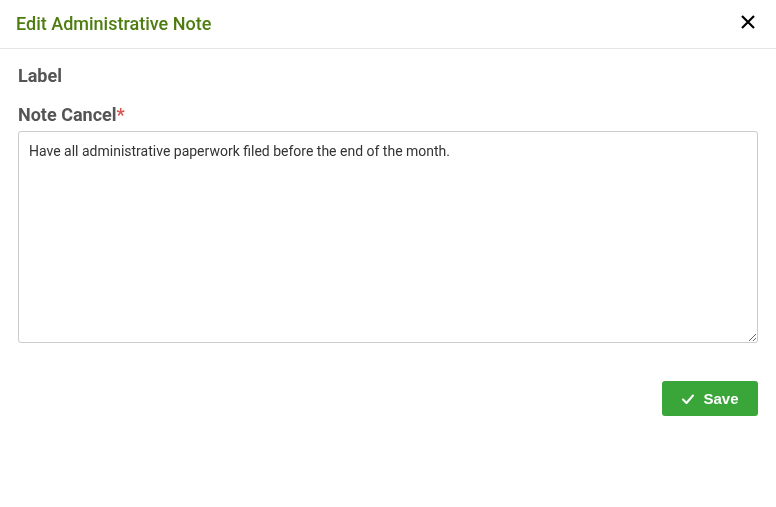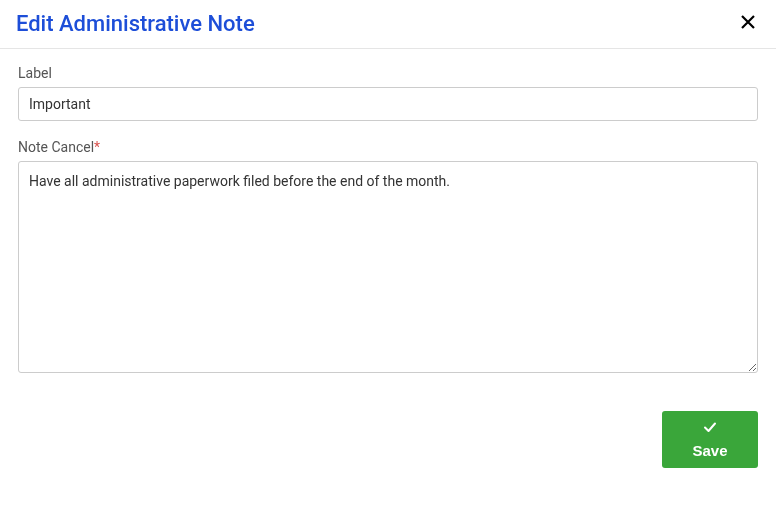--- a/index.html
+++ b/index.html
@@ -19,43 +19,44 @@
       height: 100%;
     }
     .modal-header {
       display: flex;
       justify-content: space-between;
       align-items: center;
       padding: 10px 16px 12px 16px;
       border-bottom: 1px solid #e5e5e5;
     }
     .modal-title {
-      font-size: 22px;
+      font-size: 18px;
       font-weight: 500;
-      color: #1d4ed8;
+      color: #4d7c0f;
     }
     .close-btn {
       font-size: 22px;
       font-weight: 700;
       cursor: pointer;
       color: #000;
       line-height: 1;
       padding: 2px 4px;
     }
     .modal-body {
       padding: 16px 18px;
     }
     .form-group {
       margin-bottom: 18px;
     }
     .form-label {
       display: block;
-      font-size: 14px;
+      font-size: 18px;
       color: #555;
       margin-bottom: 6px;
+      font-weight: bold;
     }
     .required {
       color: #d9534f;
     }
     .text-input {
       width: 100%;
       padding: 8px 10px;
       font-size: 14px;
       border: 1px solid #ccc;
       border-radius: 3px;
@@ -86,21 +87,20 @@
       justify-content: center;
       gap: 8px;
       padding: 9px 18px;
       font-size: 15px;
       font-weight: 600;
       color: #fff;
       border: none;
       border-radius: 3px;
       cursor: pointer;
       min-width: 96px;
-      flex-direction: column;
     }
     .btn-save {
       background: #3aa63a;
     }
     .btn-cancel {
       background: #d43f3a;
     }
     .icon {
       display: inline-flex;
       align-items: center;
@@ -121,21 +121,20 @@
         <svg width="16" height="16" viewBox="0 0 16 16">
             <path d="M2 2 L14 14 M14 2 L2 14" stroke="#000" stroke-width="2.2" fill="none"></path>
           </svg>
       </span>
     </span>
   </div>
 
   <div class="modal-body">
     <div class="form-group">
       <label class="form-label">Label</label>
-      <input type="text" class="text-input" value="Important" style="">
     </div>
 
     <div class="form-group">
       <label class="form-label">
         <span>Note Cancel</span><span class="required">*</span>
       </label>
       <textarea class="textarea-input" style="">Have all administrative paperwork filed before the end of the month.</textarea>
     </div>
   </div>
 

